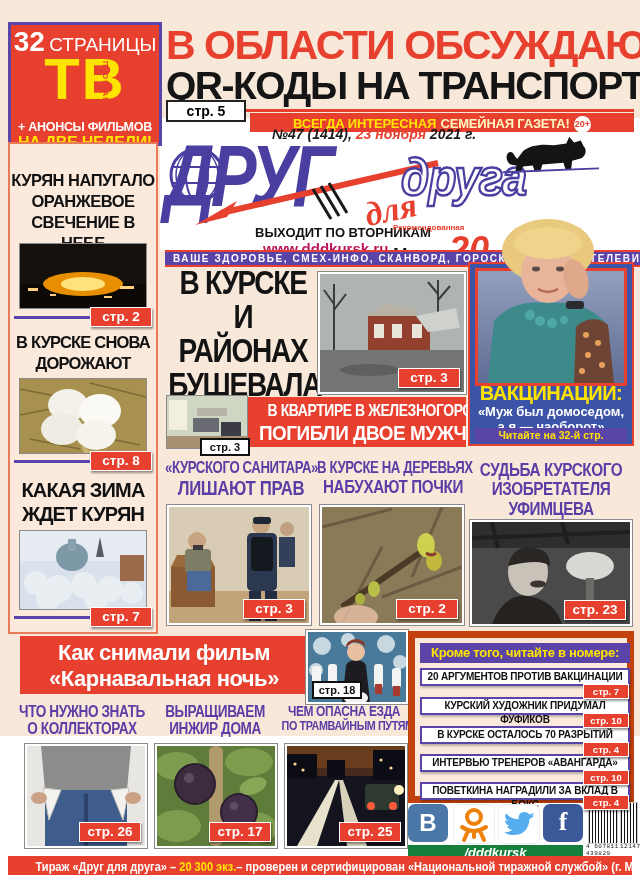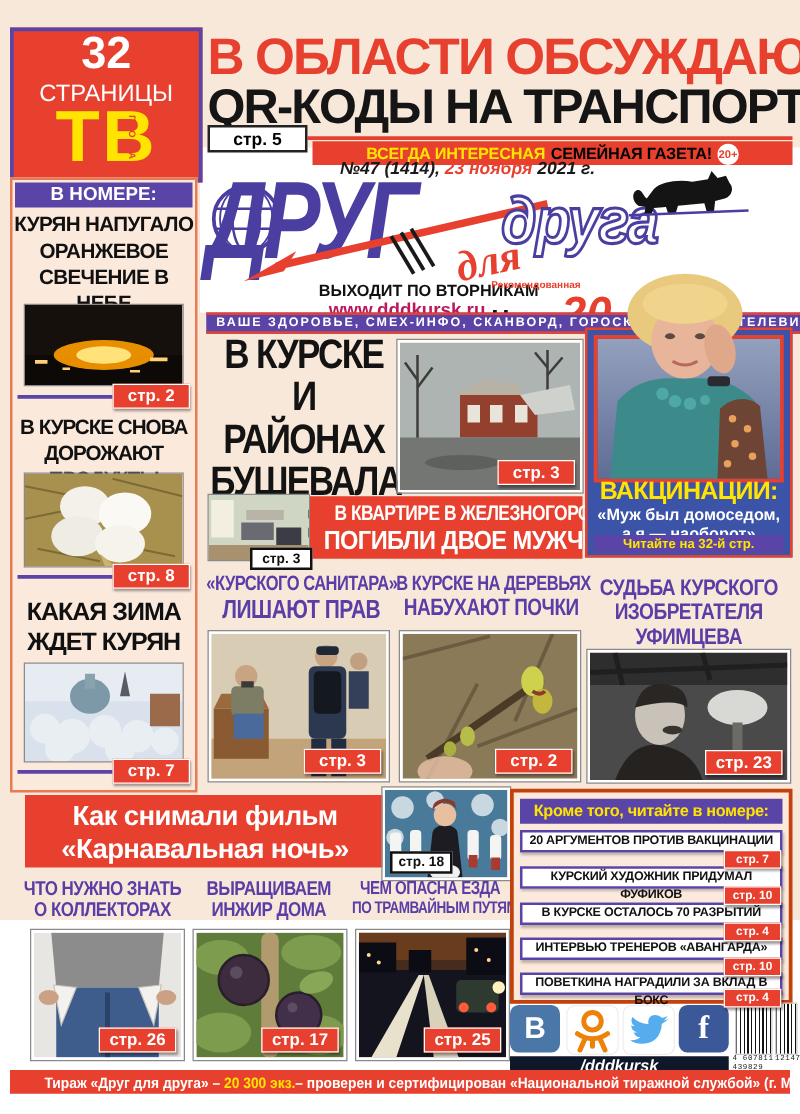--- a/index.html
+++ b/index.html
@@ -31,41 +31,41 @@
 </head>
 <body>
 
 <div id="page">
 
   <div class="abs bg-cream" style="left:0;top:118;width:640px;height:736px;"></div>
   <div class="abs" style="left:160px;top:118px;width:480px;height:132px;background:#fff;"></div>
 
   <div class="abs" style="left:8px;top:22px;width:148px;height:118px;background:#e8402f;border:3px solid #5b44a8;text-align:center;color:#fff;">
     <div style="margin-top:4px;line-height:26px;">
-      <span style="font-size:36px;font-weight:bold;">32</span>
+      <span style="font-size:28px;font-weight:bold;">32</span>
       <span style="font-size:19px;font-weight:normal;">СТРАНИЦЫ</span>
     </div>
     <div style="position:relative;line-height:48px;margin-top:-4px;">
       <span style="font-size:58px;font-weight:bold;color:#ffe400;letter-spacing:2px;">ТВ</span>
       <span style="position:absolute;left:50%;top:6px;transform:translateX(-4px);writing-mode:vertical-rl;
                    font-size:7.5px;font-weight:bold;color:#e8402f;letter-spacing:1px;">ПРОГРАММА</span>
     </div>
     <div style="font-size:12.5px;font-weight:bold;margin-top:2px;letter-spacing:-.3px;">+ АНОНСЫ ФИЛЬМОВ</div>
     <div style="font-size:16px;font-weight:bold;color:#ffe400;letter-spacing:-.3px;">НА ДВЕ НЕДЕЛИ!</div>
   </div>
 
   <div class="abs nowrap" style="left:166px;top:22px;font-size:41px;font-weight:bold;color:#e8402f;letter-spacing:-1.5px;">В ОБЛАСТИ ОБСУЖДАЮТ</div>
   <div class="abs nowrap hl-black" style="left:166px;top:64px;font-size:39px;letter-spacing:-1.5px;">QR-КОДЫ НА ТРАНСПОРТ</div>
   <div class="abs" style="left:240px;top:109px;width:394px;height:3px;background:#e8402f;"></div>
   <div class="abs" style="left:166px;top:100px;width:76px;height:18px;background:#fff;border:2px solid #222;
               font-size:14px;font-weight:bold;text-align:center;line-height:18px;z-index:2;">стр. 5</div>
 
   <div class="abs" style="left:250px;top:113px;width:384px;height:19px;background:#e8402f;text-align:center;line-height:19px;">
     <span style="color:#ffe400;font-weight:bold;font-size:13px;letter-spacing:-.2px;">ВСЕГДА ИНТЕРЕСНАЯ</span>
-    <span style="color:#000000;font-weight:bold;font-size:13px;letter-spacing:-.2px;">СЕМЕЙНАЯ ГАЗЕТА!</span>
+    <span style="color:#fef9c3;font-weight:bold;font-size:13px;letter-spacing:-.2px;">СЕМЕЙНАЯ ГАЗЕТА!</span>
     <span style="display:inline-block;background:#fff;color:#e8402f;border-radius:50%;width:17px;height:17px;
                  line-height:17px;font-size:9px;font-weight:bold;vertical-align:1px;">20+</span>
   </div>
 
   <div class="abs nowrap" style="left:272px;top:126px;font-size:14px;font-weight:bold;font-style:italic;color:#1a1a1a;">
     <span>№47 (1414),</span>
     <span style="color:#e8402f;">23 ноября</span>
     <span>2021 г.</span>
   </div>
 
@@ -104,21 +104,20 @@
       <span style="font-size:36px;font-weight:bold;font-style:italic;color:#e8402f;">20</span>
       <span style="font-size:20px;font-weight:bold;color:#111;">руб.</span>
     </div>
   </div>
 
   <div class="abs nowrap" style="left:165px;top:250px;width:467px;height:13px;background:#5b44a8;border-top:2px solid #e8402f;
               border-bottom:2px solid #e8402f;color:#fff;font-size:10px;font-weight:bold;letter-spacing:1.6px;
               line-height:13px;padding-left:8px;overflow:hidden;">ВАШЕ ЗДОРОВЬЕ, СМЕХ-ИНФО, СКАНВОРД, ГОРОСКОП, АФИША, ТЕЛЕВИДЕНИЕ</div>
 
   <div class="abs" style="left:8px;top:142px;width:146px;height:488px;border:2px solid #e87a55;background:#fbe9dc;">
-    <div style="margin:2px;background:#5b44a8;color:#fff;font-size:15px;font-weight:bold;text-align:center;height:20px;line-height:20px;">В НОМЕРЕ:</div>
 
     <div class="abs" style="left:0;top:26px;width:146px;text-align:center;color:#111;font-weight:bold;font-size:16.5px;line-height:21px;letter-spacing:-.5px;">
       <div>КУРЯН НАПУГАЛО</div>
       <div>ОРАНЖЕВОЕ</div>
       <div>СВЕЧЕНИЕ В НЕБЕ</div>
     </div>
     <div class="photo-plain" style="left:9px;top:99px;width:126px;height:64px;">
       <svg width="126" height="64">
           <rect width="126" height="64" fill="#15100b"></rect>
         <rect y="40" width="126" height="24" fill="#0c0906"></rect>
@@ -448,21 +447,21 @@
       <polygon points="10,100 30,100 52,34 48,34" fill="#e8e2cc"></polygon>
       <polygon points="60,100 80,100 56,34 52,34" fill="#d8d2ba"></polygon>
       <rect x="78" y="38" width="34" height="26" rx="4" fill="#2e3a30"></rect>
       <circle cx="84" cy="60" r="4" fill="#ff5a3a"></circle>
       <circle cx="106" cy="60" r="4" fill="#ff5a3a"></circle>
       <circle cx="112" cy="44" r="5" fill="#fff2c0"></circle>
     </svg>
     <div class="ptag" style="right:4px;bottom:4px;left:auto;">стр. 25</div>
   </div>
 
-  <div class="abs" style="left:408px;top:631px;width:226px;height:172px;background:#fbe9dc;border:3px solid #c2410c;box-sizing:border-box;">
+  <div class="abs" style="left:408px;top:631px;width:226px;height:172px;background:#fbe9dc;border:7px solid #c2410c;box-sizing:border-box;">
     <div style="position:absolute;left:5px;top:5px;width:210px;height:20px;background:#5b44a8;color:#ffe400;
                 font-size:13px;font-weight:bold;text-align:center;line-height:20px;letter-spacing:-.3px;">Кроме того, читайте в номере:</div>
     <div class="morebox-item" style="left:5px;top:30px;width:206px;height:14px;line-height:14px;">20 АРГУМЕНТОВ ПРОТИВ ВАКЦИНАЦИИ</div>
     <div class="ptag ptag-sm" style="left:168px;top:46px;">стр. 7</div>
     <div class="morebox-item" style="left:5px;top:59px;width:206px;height:14px;line-height:14px;">КУРСКИЙ ХУДОЖНИК ПРИДУМАЛ ФУФИКОВ</div>
     <div class="ptag ptag-sm" style="left:168px;top:75px;">стр. 10</div>
     <div class="morebox-item" style="left:5px;top:88px;width:206px;height:14px;line-height:14px;">В КУРСКЕ ОСТАЛОСЬ 70 РАЗРЫТИЙ</div>
     <div class="ptag ptag-sm" style="left:168px;top:104px;">стр. 4</div>
     <div class="morebox-item" style="left:5px;top:116px;width:206px;height:14px;line-height:14px;">ИНТЕРВЬЮ ТРЕНЕРОВ «АВАНГАРДА»</div>
     <div class="ptag ptag-sm" style="left:168px;top:132px;">стр. 10</div>
@@ -476,21 +475,21 @@
         <circle cx="20" cy="12" r="7" fill="none" stroke="#ee8208" stroke-width="4"></circle>
       <path d="M8 22 q12 8 24 0 M14 26 l-4 9 M26 26 l4 9 M20 26 l0 6" stroke="#ee8208" stroke-width="4" fill="none" stroke-linecap="round"></path>
       </svg>
   </div>
   <div class="sicon" style="left:498px;top:804px;background:#fff;border:1px solid #eee;">
     <svg width="40" height="38" viewBox="0 0 40 38">
         <path fill="#55acee" d="M36 10 q-2 1 -4 1.3 q2.2-1.3 3-3.6 q-2 1.2-4.4 1.7 Q28.4 7 25.4 7 q-5.8 0-5.8 6 q0 .7 .2 1.3 Q12 14 7 8.6 q-2.4 4.4 1.8 7.4 q-1.6 0-2.8-.8 q0 4.4 4.6 5.6 q-1.4 .4-2.6 .1 q1.2 3.6 5.4 3.9 Q10 27.6 5 27.2 q4.4 2.8 9.4 2.8 q11.2 0 14.8-9.6 q1.2-3.2 1.2-6.2 Q34 12 36 10Z"></path>
       </svg>
   </div>
   <div class="sicon" style="left:543px;top:804px;background:#3b5998;color:#fff;font-weight:bold;font-size:26px;text-align:center;line-height:36px;font-family:'Liberation Serif',serif;">f</div>
-  <div class="abs" style="left:408px;top:845px;width:175px;height:16px;background:#0f172a;color:#fff;font-weight:bold;
+  <div class="abs" style="left:408px;top:845px;width:175px;height:16px;background:#15803d;color:#fff;font-weight:bold;
               font-style:italic;font-size:13px;text-align:center;line-height:16px;">/dddkursk</div>
 
   <div class="barcode" style="left:588px;top:802px;width:28px;height:40px;"></div>
   <div class="barcode" style="left:620px;top:802px;width:16px;height:40px;"></div>
   <div class="bdigits" style="left:586px;top:843px;">4 607811 439829</div>
   <div class="bdigits" style="left:620px;top:843px;">12147</div>
 
   <div class="abs" style="left:8px;top:856px;width:624px;height:19px;background:#e8402f;text-align:center;line-height:19px;overflow:hidden;">
     <span class="nowrap" style="display:inline-block;transform:scaleX(.92);font-size:12px;font-weight:bold;color:#fff;">
       <span>Тираж «Друг для друга» – </span><span style="color:#ffe400;">20 300 экз.</span><span>– проверен и сертифицирован «Национальной тиражной службой» (г. Москва)</span>

